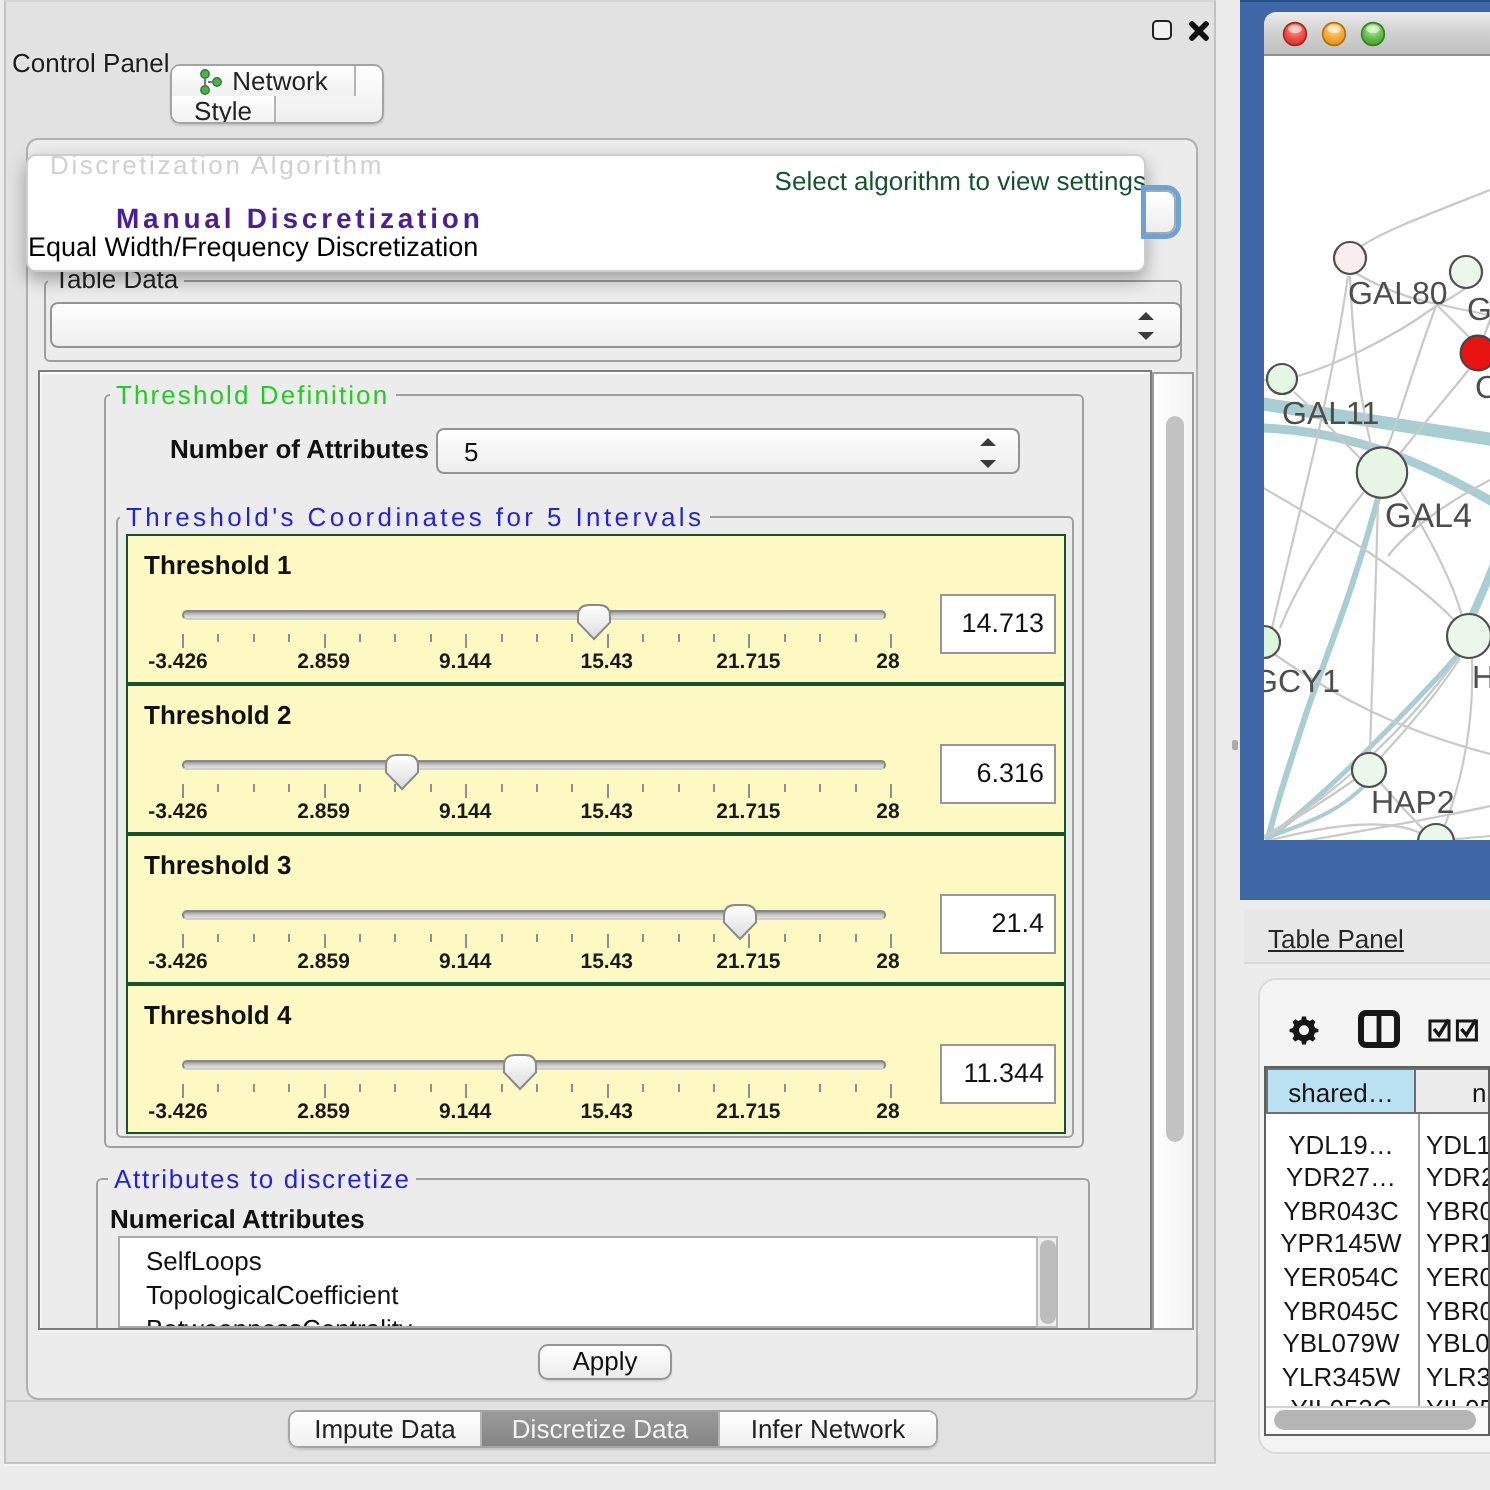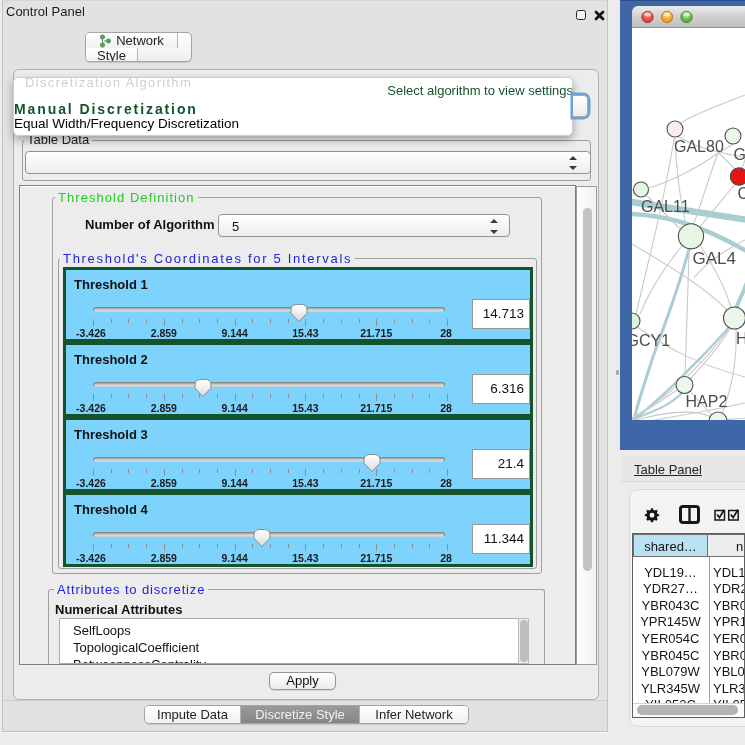--- a/index.html
+++ b/index.html
@@ -1,37 +1,37 @@
 <!DOCTYPE html>
 <html><head>
 <meta charset="utf-8">
 <style>
 * { margin:0; padding:0; box-sizing:border-box; }
 html,body { width:745px; height:745px; }
 body { font-family:"Liberation Sans", sans-serif; background:#ececec; position:relative; overflow:hidden; }
 .abs { position:absolute; }
 #win { left:2px; top:0; width:606px; height:732px; background:#e2e2e2; border:1px solid #c3c3c3; border-top:1px solid #d6d6d6; box-shadow:0 1px 0 #f6f6f6; }
-#ttl { left:6px; top:4px; font-size:13px; color:#1c1c1c; }
+#ttl { left:6px; top:24px; font-size:13px; color:#1c1c1c; }
 .grp { border:1px solid #9f9f9f; border-radius:3px; }
 .gtitle { position:absolute; font-size:13px; background:#ececec; padding:0 3px; line-height:13px; }
 .bold { font-weight:bold; }
 
 .seg { position:absolute; display:flex; border:1px solid #a4a4a4; border-radius:5px; overflow:hidden; background:linear-gradient(#ffffff,#eeeeee); box-shadow:0 1px 1px rgba(0,0,0,0.12); }
 .seg .s { font-size:13px; color:#222; display:flex; align-items:center; justify-content:center; border-right:1px solid #b4b4b4; background:linear-gradient(#ffffff,#f0f0f0); white-space:nowrap; }
 .seg .s:last-child { border-right:none; }
 .seg .sel { background:linear-gradient(#9a9a9a,#858585); color:#f4f4f4; }
 
 .combo { position:absolute; border:1px solid #939393; border-radius:4px; background:linear-gradient(#ffffff,#ededed); font-size:13px; color:#111; }
 .combo .tx { position:absolute; left:9px; top:50%; transform:translateY(-50%); }
 .arr { position:absolute; width:9px; }
 .arr:before, .arr:after { content:""; position:absolute; left:0; border-left:4px solid transparent; border-right:4px solid transparent; }
 .arr:before { top:0; border-bottom:4.5px solid #3a3a3a; }
 .arr:after { bottom:0; border-top:4.5px solid #3a3a3a; }
 
-.trow { position:absolute; left:63px; width:470px; height:75px; border:3px solid #14532d; background:#7dd3fc; }
+.trow { position:absolute; left:63px; width:470px; height:75px; border:1px solid #14532d; background:#fef9c3; }
 .tlab { position:absolute; left:8px; top:7px; font-size:13px; font-weight:bold; color:#111; }
 .track { position:absolute; left:27px; top:37px; width:352px; height:4.5px; border-radius:3px; background:linear-gradient(#9a9a9a,#cdcdcd 55%,#dedede); border:1px solid #888; border-bottom-color:#cfcfcf; }
 .ticks { position:absolute; left:27px; top:48.5px; width:356px; height:4.4px;
   background:repeating-linear-gradient(to right,#8f8f8f 0 1px,transparent 1px 17.7px); }
 .ticksM { position:absolute; left:27px; top:48.5px; width:356px; height:7.4px;
   background:repeating-linear-gradient(to right,#8f8f8f 0 1px,transparent 1px 70.8px); }
 .slab { position:absolute; top:57px; font-size:10.5px; font-weight:bold; color:#1a1a1a; transform:translateX(-50%); }
 .thumb { position:absolute; top:33px; width:18px; height:20px; }
 .tfield { position:absolute; left:406px; top:29px; width:58px; height:30px; background:#fff; border:1px solid #979797; font-size:13.5px; color:#111; text-align:right; line-height:28px; padding-right:5px; }
 
@@ -74,21 +74,21 @@
   </div>
 
 <div class="abs" style="left:19px;top:185px;width:557px;height:480px;border:1px solid #7d7d7d;background:#ececec;box-shadow:inset 0 1px 0 #ffffff, inset 1px 0 0 #f5f5f5;"></div>
 
 <div class="abs" style="left:575.5px;top:185.5px;width:21.5px;height:479px;background:linear-gradient(to right,#ffffff,#f2f2f2);border:1px solid #9b9b9b;"></div>
 <div class="abs sbv" style="left:582.5px;top:208px;width:9px;height:363px;background:#c2c2c2;"></div>
 
 <div class="abs grp" style="left:52px;top:197px;width:490px;height:377px;"></div>
 <div class="gtitle" style="left:55px;top:191px;color:#21cd21;letter-spacing:1.05px;">Threshold Definition</div>
 
-<div class="abs bold" style="left:85px;top:217px;font-size:13px;color:#111;">Number of Algorithm</div>
+<div class="abs bold" style="left:85px;top:217px;font-size:13px;color:#111;">Number of Attributes</div>
 <div class="combo" style="left:218px;top:214px;width:292px;height:23px;">
     <span class="tx" style="left:13px;">5</span>
     <span class="arr" style="right:10px;top:4px;height:15px;"></span>
   </div>
 
 <div class="abs grp" style="left:58px;top:258px;width:479px;height:311px;"></div>
 <div class="gtitle" style="left:60px;top:252px;color:#2222dd;letter-spacing:1.7px;">Threshold's Coordinates for 5 Intervals</div>
 
 <div id="rows">
     <div class="trow" style="top:267px">
@@ -190,21 +190,21 @@
 <div class="abs" style="left:518px;top:618px;width:11px;height:46px;background:#ededed;border:1px solid #bbb;"></div>
 <div class="abs sbv" style="left:519.5px;top:620px;width:8px;height:42px;background:#bdbdbd;"></div>
 
 <div class="abs" style="left:19px;top:664px;width:557px;height:1px;background:#7d7d7d;box-shadow:0 1px 0 #f2f2f2;"></div>
 
 <div class="abs" style="left:269px;top:672px;width:67px;height:18px;border:1px solid #969696;border-radius:5px;background:linear-gradient(#ffffff,#ebebeb);font-size:13px;color:#111;text-align:center;line-height:16px;box-shadow:0 1px 1px rgba(0,0,0,0.1);">Apply</div>
 
 <div class="abs" style="left:3px;top:700px;width:604px;height:31px;background:#e1e1e1;border-top:1px solid #cfcfcf;"></div>
 <div class="seg" style="left:144px;top:705px;height:19px;">
   <div class="s" style="width:96px;text-align:right;">Impute Data</div>
-  <div class="s sel" style="width:119px;">Discretize Style</div>
+  <div class="s sel" style="width:119px;">Discretize Data</div>
   <div class="s" style="width:108px;">Infer Network</div>
 </div>
 
 <div class="abs" style="left:615.5px;top:369.5px;width:3px;height:5.5px;background:#ababab;border-radius:1px;"></div>
 
 <div class="abs" style="left:620px;top:0px;width:125px;height:450px;background:#3f67a8;border-top:1px solid #274e86;"></div>
 <div class="abs" style="left:632px;top:6px;width:113px;height:22px;border-top-left-radius:6px;background:linear-gradient(#ececec,#d2d2d2 45%,#bfbfbf);border-bottom:1px solid #8f8f8f;"></div>
 
 <svg class="abs" style="left:639px;top:9px;" width="56" height="16" viewBox="0 0 56 16">
   <defs>
@@ -332,16 +332,16 @@
       <div class="trtx2" style="left:80px;top:163.3px">YIL052C</div>
     </div>
   <div style="position:absolute;left:75.5px;top:23px;width:1px;height:147px;background:#9e9e9e;"></div>
   <div style="position:absolute;left:0px;top:169px;width:113px;height:15px;background:#fafafa;border-top:1px solid #d2d2d2;"></div>
   <div style="position:absolute;left:4px;top:171px;width:101px;height:10px;background:#b4b4b4;border-radius:5px;"></div>
 </div>
 
 <div class="abs" style="left:13px;top:77px;width:560px;height:59px;background:#ffffff;border:1px solid #cdcdcd;border-radius:5px;box-shadow:0 4px 9px rgba(0,0,0,0.32);"></div>
 <div class="abs" style="left:25px;top:75px;font-size:13px;color:#d0d0d0;letter-spacing:1.3px;">Discretization Algorithm</div>
 <div class="abs" style="left:13px;top:83px;width:560px;text-align:right;font-size:13px;color:#14532d;">Select algorithm to view settings</div>
-<div class="abs bold" style="left:14px;top:101px;font-size:14px;color:#14532d;letter-spacing:1.9px;">Manual Discretization</div>
+<div class="abs bold" style="left:14px;top:101px;font-size:14px;color:#4c1d95;letter-spacing:1.9px;padding-left:44px;">Manual Discretization</div>
 <div class="abs" style="left:14px;top:116px;font-size:13.5px;color:#000;">Equal Width/Frequency Discretization</div>
 
 <div class="abs" style="left:573px;top:95px;width:15px;height:22px;border:1px solid #a7a7a7;border-left:none;border-radius:0 5px 5px 0;background:linear-gradient(#fff,#ededed);box-shadow:0 0 0 2.5px #6ba3d6;"></div>
 
 </body></html>

